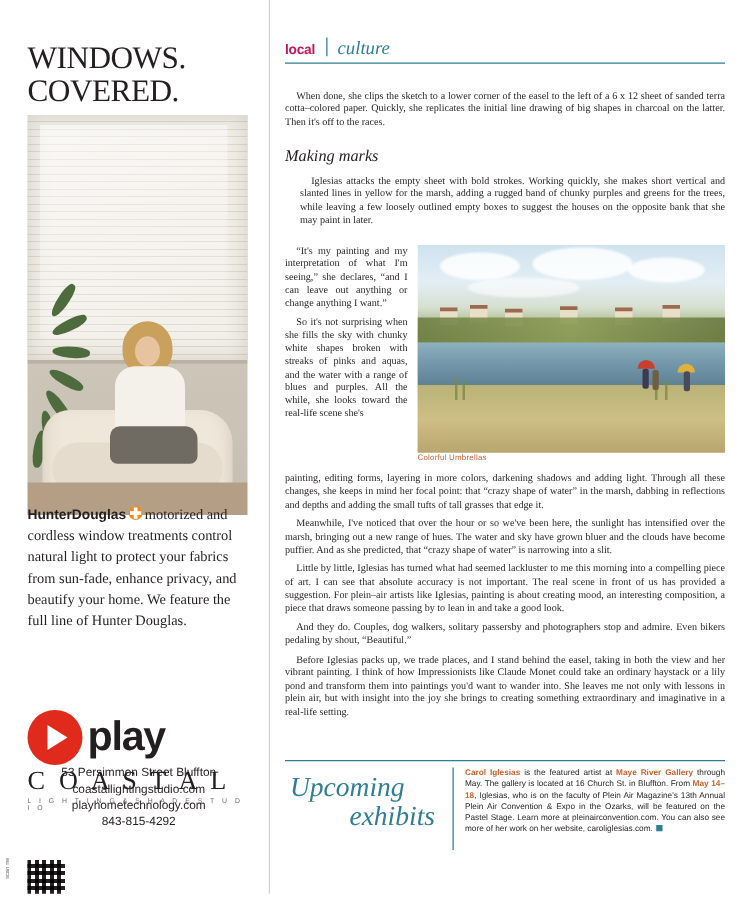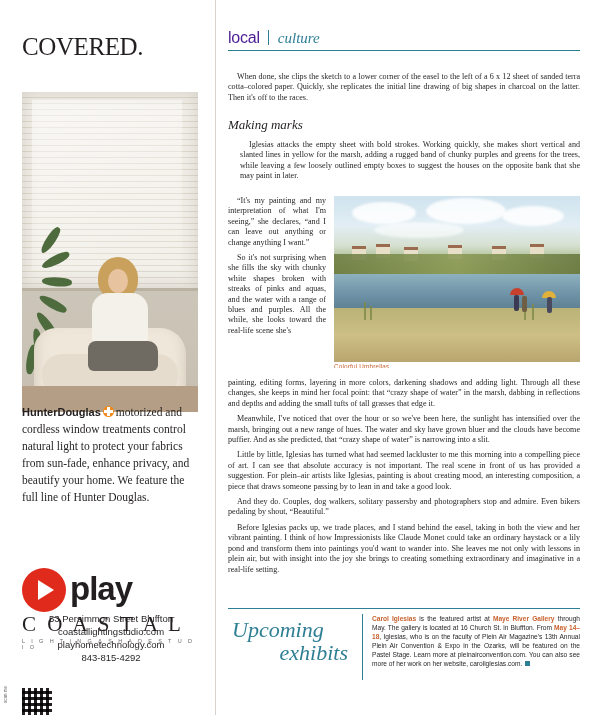--- a/index.html
+++ b/index.html
@@ -296,23 +296,23 @@
     height: 725px;
   }
   .masthead {
     position: absolute;
     left: 0;
     top: 28px;
     height: 20px;
     font-family: "Liberation Sans", sans-serif;
   }
   .masthead .local {
-    font-weight: normal;
-    font-size: 16px;
-    color: #4c1d95;
+    font-weight: bold;
+    font-size: 11px;
+    color: #be185d;
     letter-spacing: -0.2px;
   }
   .masthead .bar {
     display: inline-block;
     width: 1px;
     height: 15px;
     background: #2e7e94;
     margin: 0 4px;
     position: relative;
     top: 2px;
@@ -541,20 +541,21 @@
   }
 </style>
 </head>
 <body>
 
 <div class="page">
 
   <div class="ad-col">
 
     <div class="ad-headline">
+      <div>WINDOWS.</div>
       <div>COVERED.</div>
     </div>
 
     <div class="ad-photo">
       <div class="blinds"></div>
       <div class="window-light"></div>
       <div class="blinds-frame"></div>
 
       <div class="plant">
         <span class="leaf" style="left:18px;top:6px;transform:rotate(-55deg)"></span>

